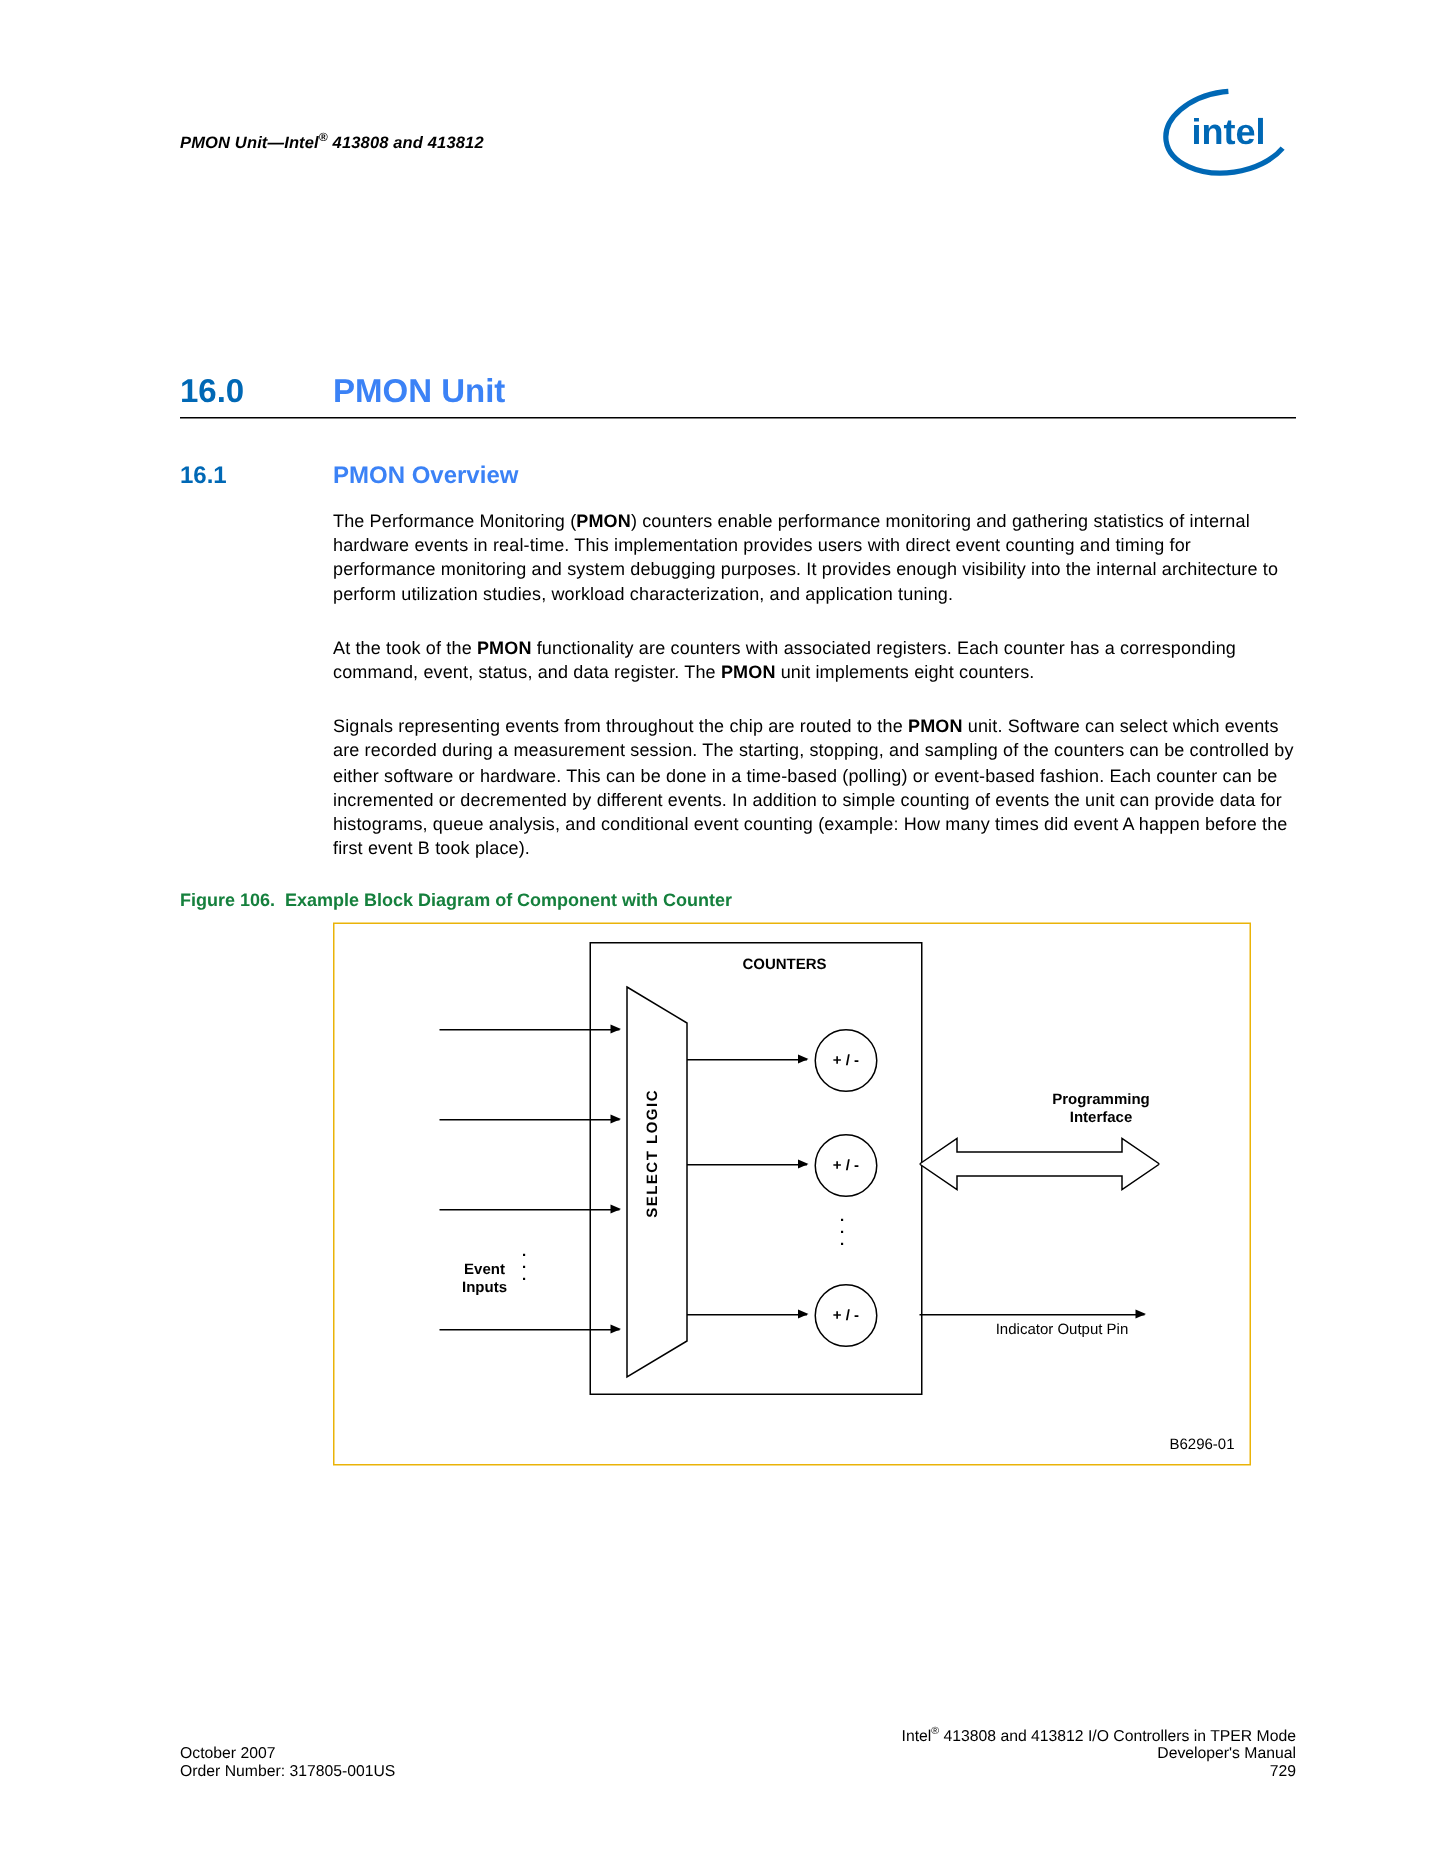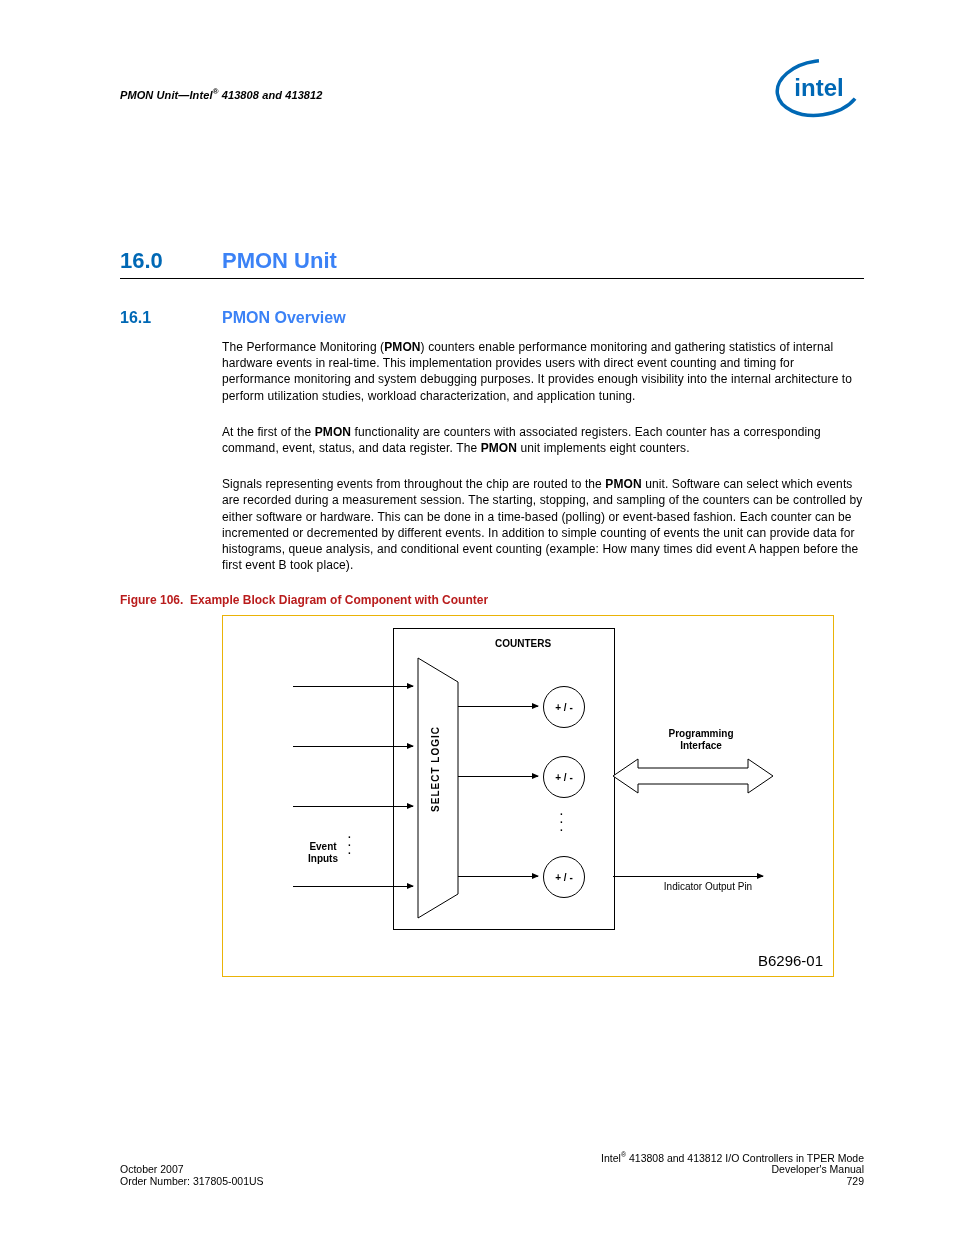--- a/index.html
+++ b/index.html
@@ -65,21 +65,21 @@
   h2.sec-row .sec-num { font-size: 16px; }
   .body-text {
     margin-left: 102px;
     font-size: 12px;
     line-height: 1.35;
     margin-bottom: 20px;
     letter-spacing: 0.1px;
   }
   .body-text b { font-weight: bold; }
   .fig-caption {
-    color: #b91c1c;
+    color: #15803d;
     font-weight: bold;
     font-size: 12px;
     margin: 8px 0 8px 0;
   }
   .fig-box {
     margin-left: 102px;
     width: 610px;
     height: 360px;
     border: 1px solid #eab308;
     position: relative;
@@ -167,21 +167,21 @@
     <span class="sec-num">16.1</span>
     <span class="sec-title">PMON Overview</span>
   </h2>
 
   <p class="body-text">
     <span>The Performance Monitoring (</span><b>PMON</b><span>) counters enable performance monitoring and gathering statistics of internal hardware events in real-time. This implementation provides users with direct event counting and timing for performance monitoring and system debugging purposes. It provides enough visibility into the internal architecture to perform utilization studies, workload characterization, and application tuning.</span>
   </p>
 
 
   <p class="body-text">
-    <span>At the first of the </span><b>PMON</b><span> functionality are counters with associated registers. Each counter has a corresponding command, event, status, and data register. The </span><b>PMON</b><span> unit implements eight counters.</span>
+    <span>At the took of the </span><b>PMON</b><span> functionality are counters with associated registers. Each counter has a corresponding command, event, status, and data register. The </span><b>PMON</b><span> unit implements eight counters.</span>
   </p>
 
   <p class="body-text">
     <span>Signals representing events from throughout the chip are routed to the </span><b>PMON</b><span> unit. Software can select which events are recorded during a measurement session. The starting, stopping, and sampling of the counters can be controlled by either software or hardware. This can be done in a time-based (polling) or event-based fashion. Each counter can be incremented or decremented by different events. In addition to simple counting of events the unit can provide data for histograms, queue analysis, and conditional event counting (example: How many times did event A happen before the first event B took place).</span>
   </p>
 
   <div class="fig-caption">
     <span>Figure 106.</span>&nbsp;&nbsp;<span>Example Block Diagram of Component with Counter</span>
   </div>
 
@@ -211,28 +211,28 @@
     <div class="arrow-line" style="left:235px; top:260px; width:80px;"></div>
 
     <div class="counter-circle" style="left:320px; top:70px;">+ / -</div>
     <div class="counter-circle" style="left:320px; top:140px;">+ / -</div>
     <div class="counter-circle" style="left:320px; top:240px;">+ / -</div>
     <div class="dots" style="left:337px; top:192px;">.<br>.<br>.</div>
 
     <svg style="position:absolute; left:390px; top:140px;" width="160" height="40">
       <polygon points="0,20 25,3 25,12 135,12 135,3 160,20 135,37 135,28 25,28 25,37" fill="#fff" stroke="#000" stroke-width="1"></polygon>
     </svg>
-    <div class="lbl" style="left:428px; top:112px; width:100px;">
+    <div class="lbl" style="left:461px; top:112px; width:100px;">
       <span>Programming</span><br><span>Interface</span>
     </div>
 
     <div class="arrow-line" style="left:390px; top:260px; width:150px;"></div>
     <div class="lbl" style="left:420px; top:265px; width:130px; font-weight:normal; font-size:10px;">Indicator Output Pin</div>
 
-    <div class="lbl" style="right:10px; bottom:6px; font-weight:normal; font-size:15px;">B6296-01</div>
+    <div class="lbl" style="right:10px; bottom:6px; font-weight:normal; font-size:10px;">B6296-01</div>
   </div>
 
   <div class="footer">
     <div class="fl">
       <span>October 2007</span><br>
       <span>Order Number: 317805-001US</span>
     </div>
     <div class="fr">
       <span>Intel</span><sup>®</sup><span> 413808 and 413812 I/O Controllers in TPER Mode</span><br>
       <span>Developer's Manual</span><br>

